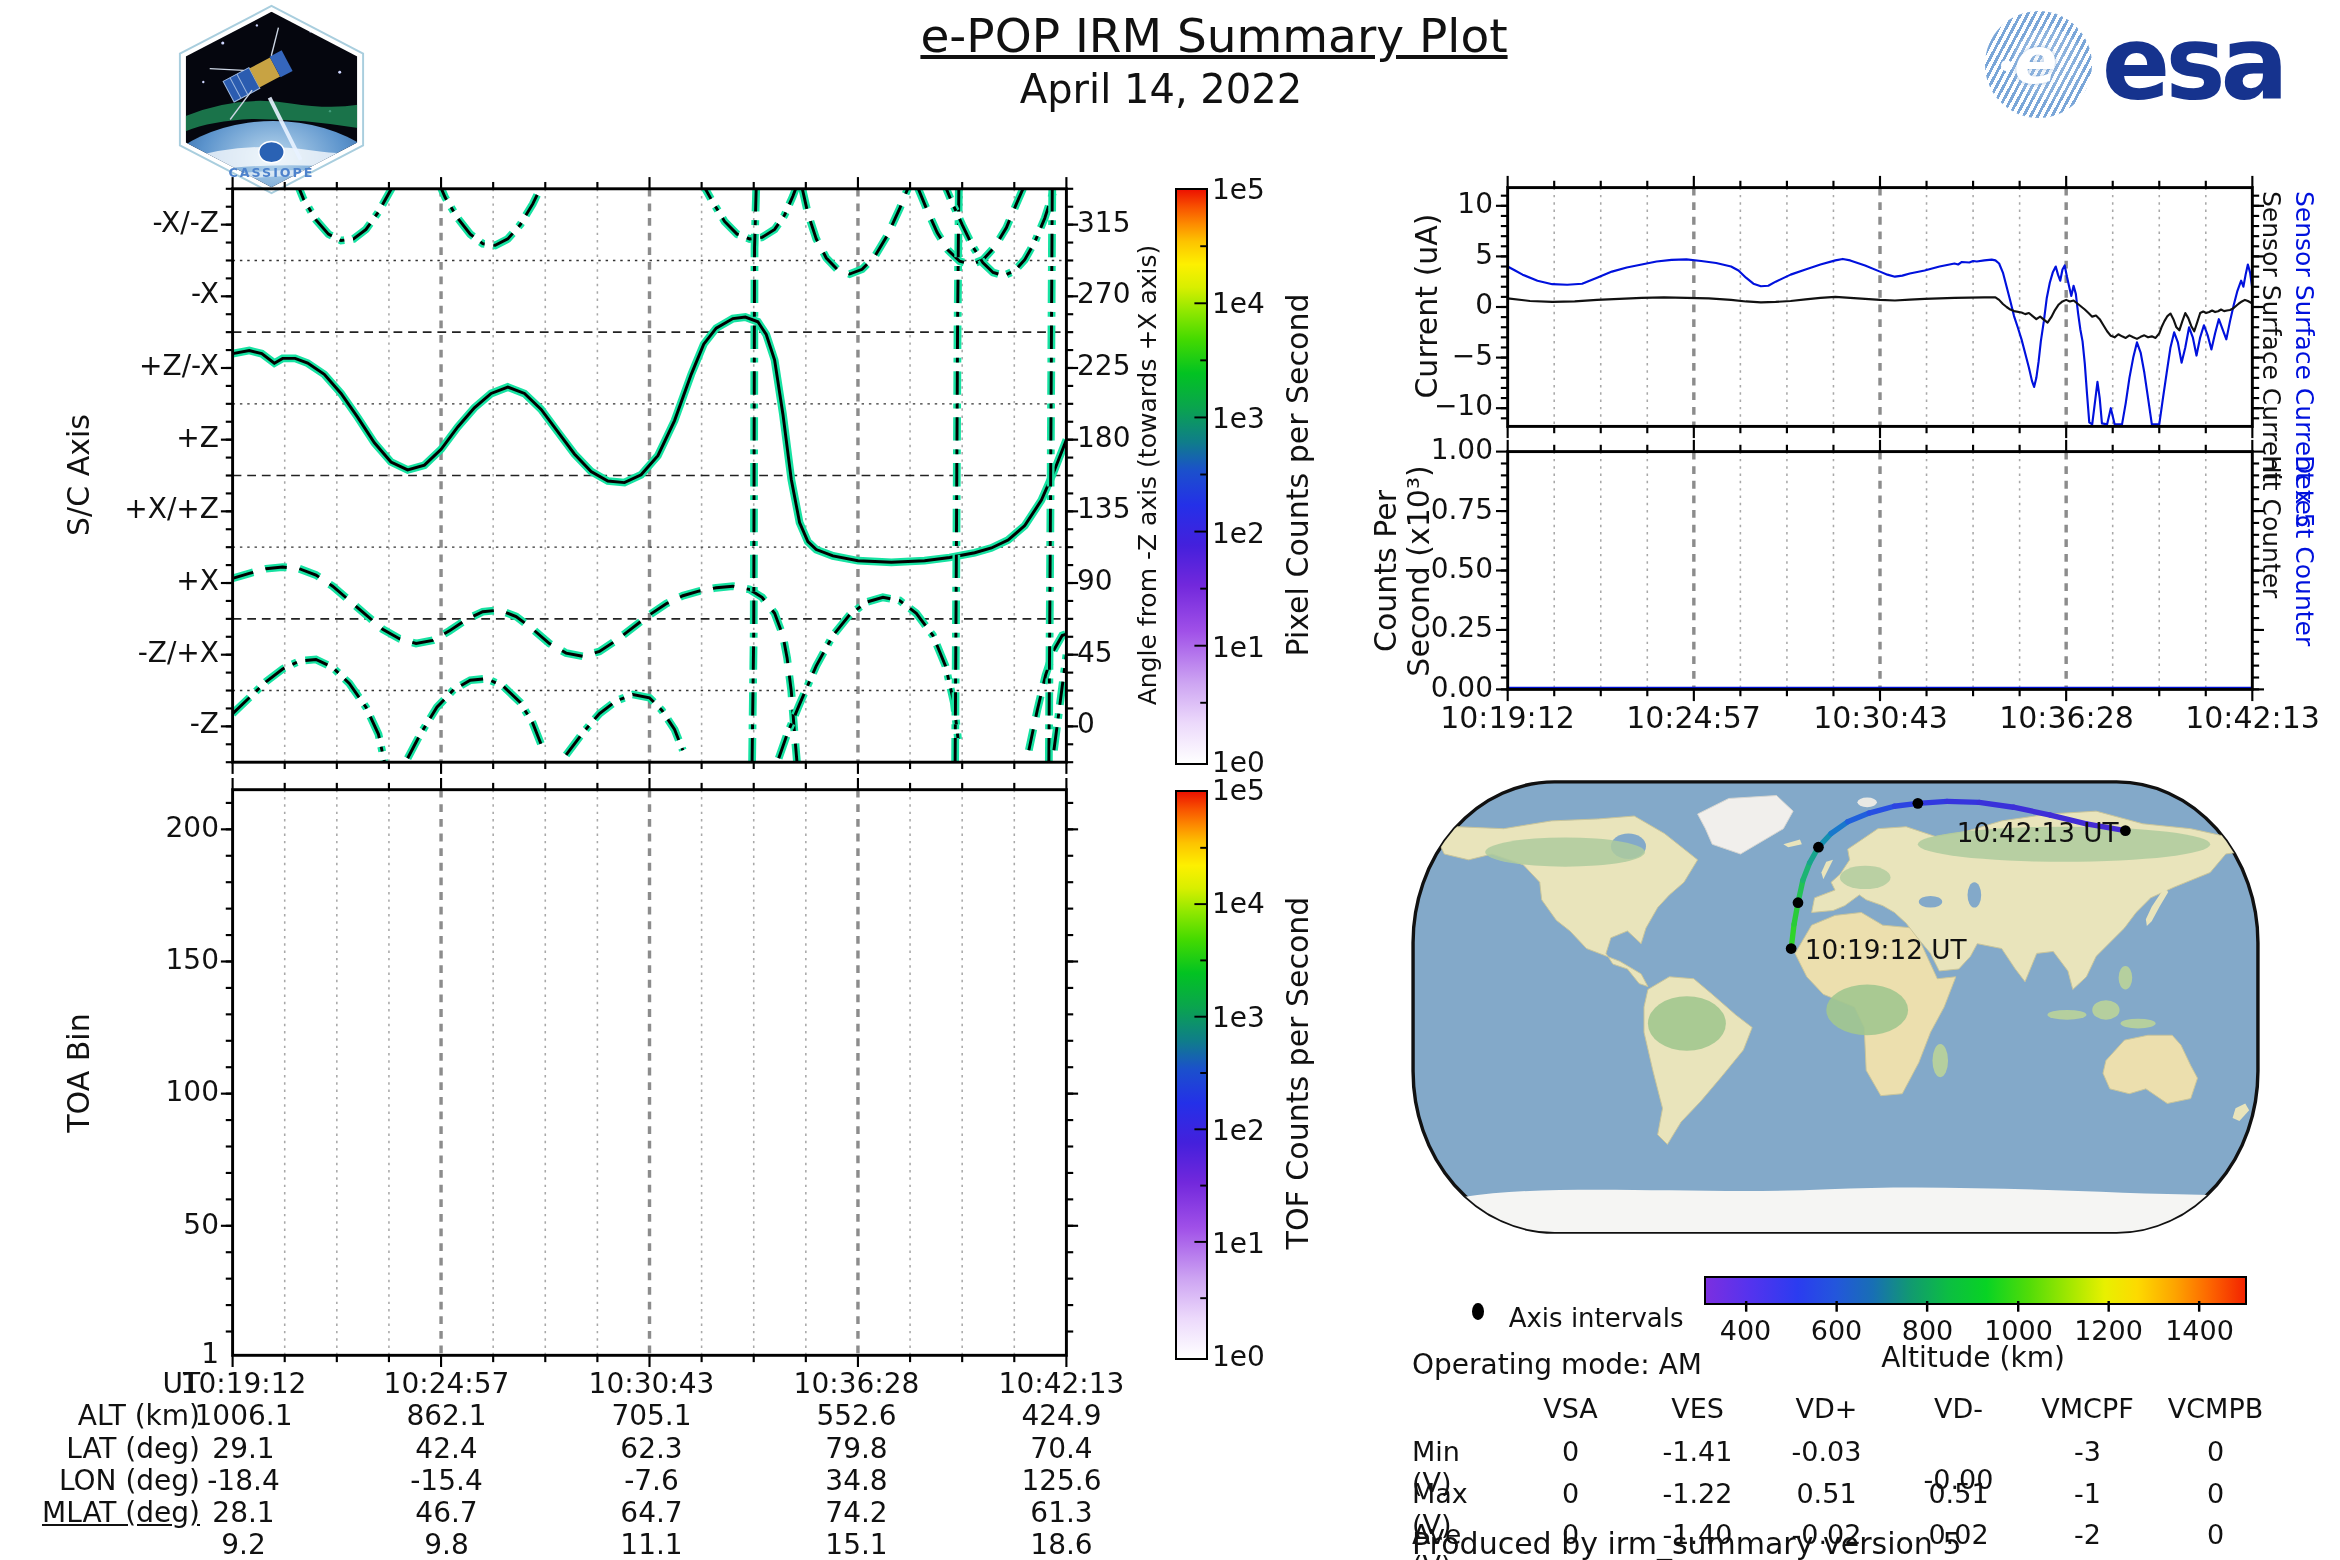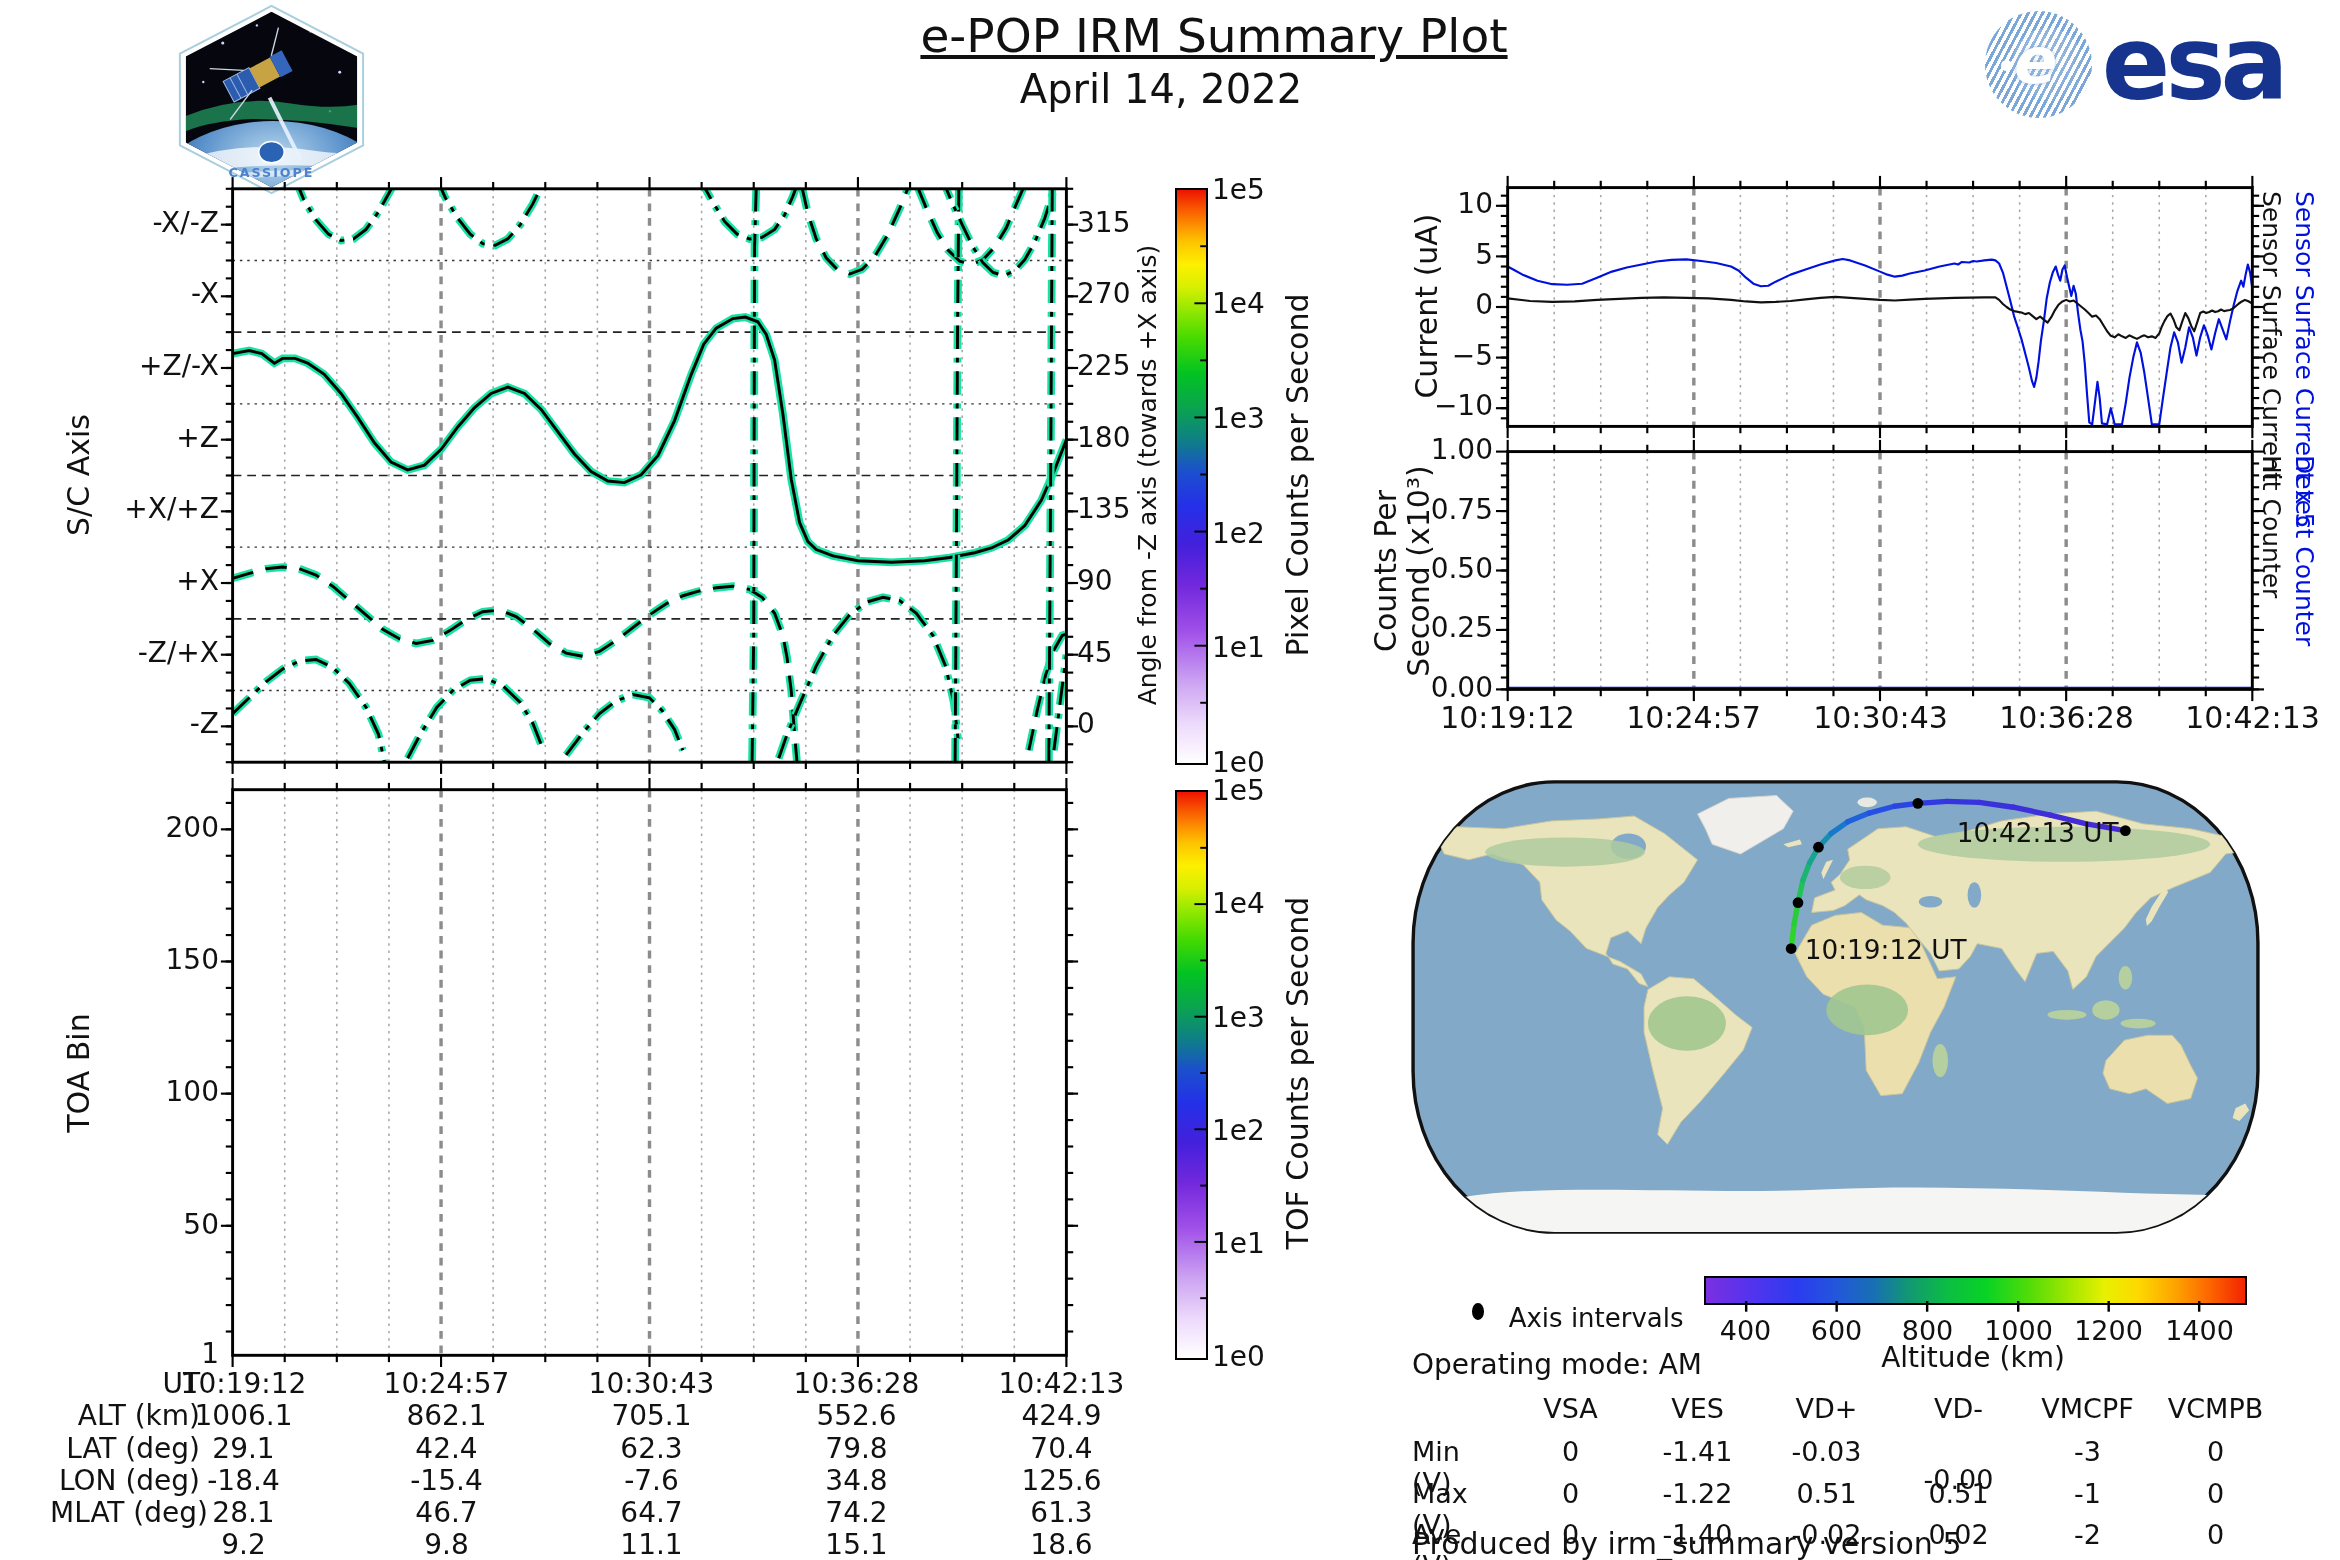--- a/index.html
+++ b/index.html
@@ -470,21 +470,21 @@
       <div class="abs" style="left: 344px; top: 1432px; width: 205px; text-align: center; font-size: 28px;">42.4</div>
       <div class="abs" style="left: 549px; top: 1432px; width: 205px; text-align: center; font-size: 28px;">62.3</div>
       <div class="abs" style="left: 754px; top: 1432px; width: 205px; text-align: center; font-size: 28px;">79.8</div>
       <div class="abs" style="left: 959px; top: 1432px; width: 205px; text-align: center; font-size: 28px;">70.4</div>
       <div class="abs" style="left: 0px; top: 1464px; width: 200px; text-align: right; font-size: 28px;">LON (deg)</div>
       <div class="abs" style="left: 141px; top: 1464px; width: 205px; text-align: center; font-size: 28px;">-18.4</div>
       <div class="abs" style="left: 344px; top: 1464px; width: 205px; text-align: center; font-size: 28px;">-15.4</div>
       <div class="abs" style="left: 549px; top: 1464px; width: 205px; text-align: center; font-size: 28px;">-7.6</div>
       <div class="abs" style="left: 754px; top: 1464px; width: 205px; text-align: center; font-size: 28px;">34.8</div>
       <div class="abs" style="left: 959px; top: 1464px; width: 205px; text-align: center; font-size: 28px;">125.6</div>
-      <div class="abs" style="left: 8px; top: 1496px; width: 200px; text-align: right; font-size: 28px;">MLAT (deg)</div>
+      <div class="abs" style="left: 0px; top: 1496px; width: 200px; text-align: right; font-size: 28px; text-decoration: underline;">MLAT (deg)</div>
       <div class="abs" style="left: 141px; top: 1496px; width: 205px; text-align: center; font-size: 28px;">28.1</div>
       <div class="abs" style="left: 344px; top: 1496px; width: 205px; text-align: center; font-size: 28px;">46.7</div>
       <div class="abs" style="left: 549px; top: 1496px; width: 205px; text-align: center; font-size: 28px;">64.7</div>
       <div class="abs" style="left: 754px; top: 1496px; width: 205px; text-align: center; font-size: 28px;">74.2</div>
       <div class="abs" style="left: 959px; top: 1496px; width: 205px; text-align: center; font-size: 28px;">61.3</div>
       <div class="abs" style="left: 0px; top: 1560px; width: 200px; text-align: left; font-size: 28px; padding-left: 16px;">MLT (hrs)</div>
       <div class="abs" style="left: 141px; top: 1528px; width: 205px; text-align: center; font-size: 28px;">9.2</div>
       <div class="abs" style="left: 344px; top: 1528px; width: 205px; text-align: center; font-size: 28px;">9.8</div>
       <div class="abs" style="left: 549px; top: 1528px; width: 205px; text-align: center; font-size: 28px;">11.1</div>
       <div class="abs" style="left: 754px; top: 1528px; width: 205px; text-align: center; font-size: 28px;">15.1</div>

